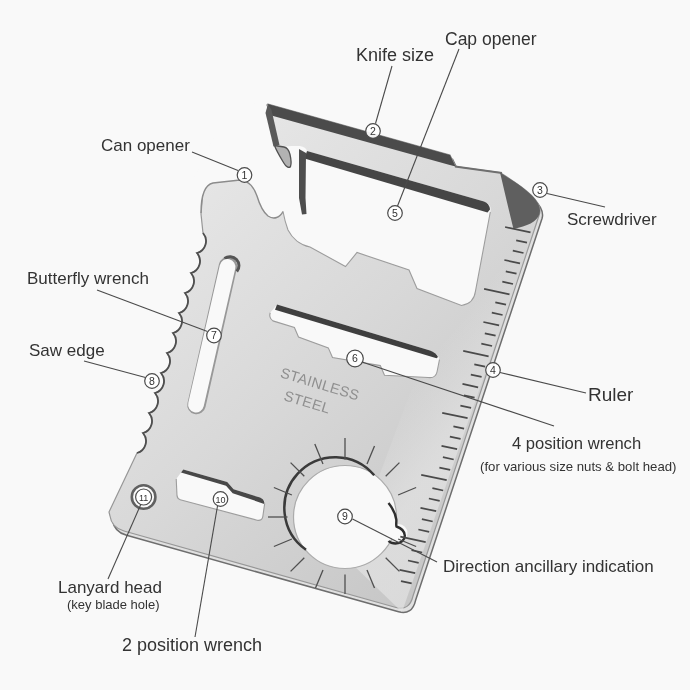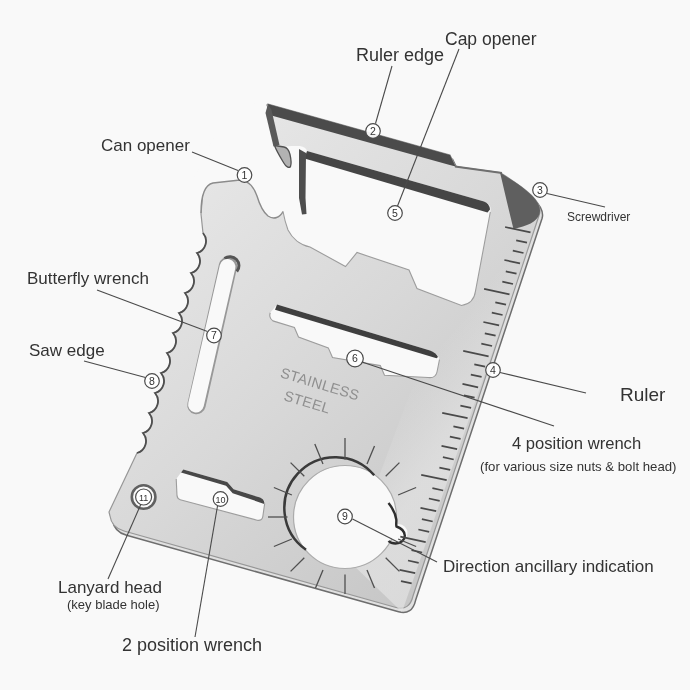--- a/index.html
+++ b/index.html
@@ -131,24 +131,24 @@
 <circle cx="152" cy="381" r="7.3" fill="#ffffff" fill-opacity="0.93" stroke="#4a4a4a" stroke-width="1.2"></circle>
 <text x="152" y="381" dy="3.6" text-anchor="middle" font-family="Liberation Sans, sans-serif" font-size="10.5" fill="#333">8</text>
 <circle cx="345" cy="516.5" r="7.3" fill="#ffffff" fill-opacity="0.93" stroke="#4a4a4a" stroke-width="1.2"></circle>
 <text x="345" y="516.5" dy="3.6" text-anchor="middle" font-family="Liberation Sans, sans-serif" font-size="10.5" fill="#333">9</text>
 <circle cx="220.5" cy="499" r="7.3" fill="#ffffff" fill-opacity="0.93" stroke="#4a4a4a" stroke-width="1.2"></circle>
 <text x="220.5" y="499" dy="3.6" text-anchor="middle" font-family="Liberation Sans, sans-serif" font-size="9.0" fill="#333">10</text>
 <circle cx="143.6" cy="497" r="8.0" fill="#ffffff" fill-opacity="0.93" stroke="#4a4a4a" stroke-width="1.2"></circle>
 <text x="143.6" y="497" dy="3.6" text-anchor="middle" font-family="Liberation Sans, sans-serif" font-size="9.0" fill="#333">11</text>
 </svg>
 <div class="lb" style="left:101px;top:137.0px;font-size:17px;">Can opener</div>
-<div class="lb" style="left:356px;top:45.8px;font-size:18px;">Ruler edge</div>
+<div class="lb" style="left:356px;top:45.8px;font-size:18px;">Knife size</div>
 <div class="lb" style="left:445px;top:30.9px;font-size:17.5px;">Cap opener</div>
-<div class="lb" style="left:567px;top:210.5px;font-size:12px;">Screwdriver</div>
+<div class="lb" style="left:567px;top:210.5px;font-size:17px;">Screwdriver</div>
 <div class="lb" style="left:27px;top:270.0px;font-size:17px;">Butterfly wrench</div>
 <div class="lb" style="left:29px;top:341.5px;font-size:17px;">Saw edge</div>
-<div class="lb" style="left:588px;top:385.2px;font-size:19px;margin-left:32px;">Ruler</div>
+<div class="lb" style="left:588px;top:385.2px;font-size:19px;">Ruler</div>
 <div class="lb" style="left:512px;top:435.6px;font-size:16.6px;">4 position wrench</div>
 <div class="lb" style="left:480px;top:459.7px;font-size:13.2px;">(for various size nuts &amp; bolt head)</div>
 <div class="lb" style="left:443px;top:558.0px;font-size:17px;">Direction ancillary indication</div>
 <div class="lb" style="left:58px;top:578.5px;font-size:17px;">Lanyard head</div>
 <div class="lb" style="left:67px;top:598.2px;font-size:13px;">(key blade hole)</div>
 <div class="lb" style="left:122px;top:636.3px;font-size:18px;text-align:right;">2 position wrench</div>
 
 </body></html>

